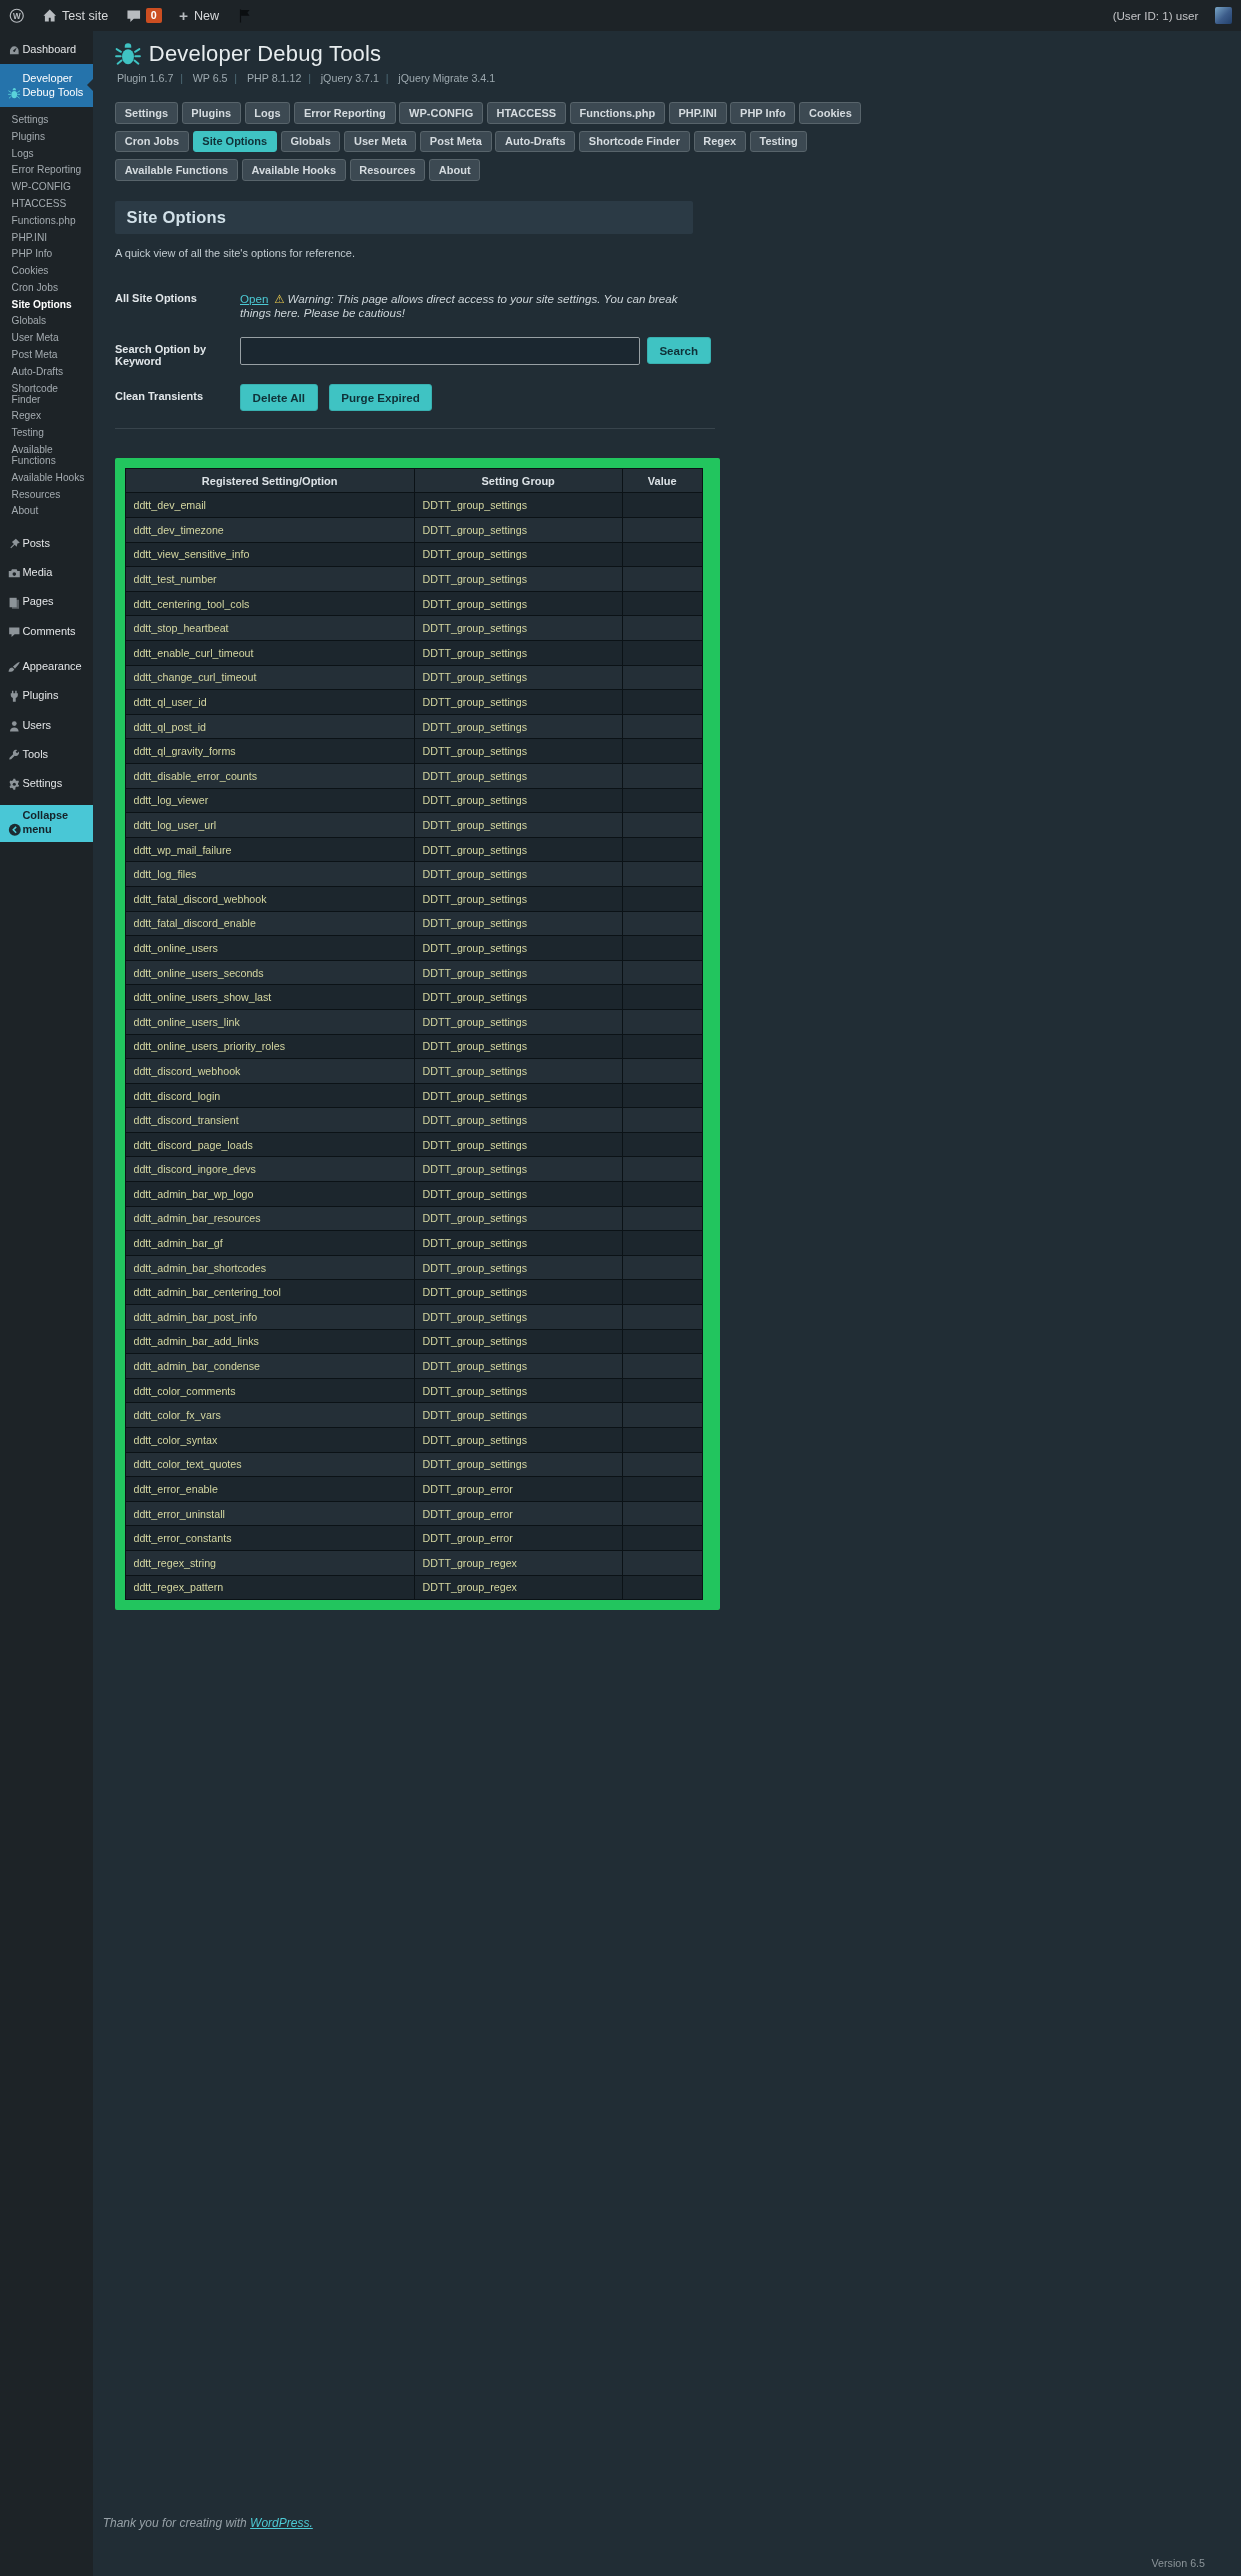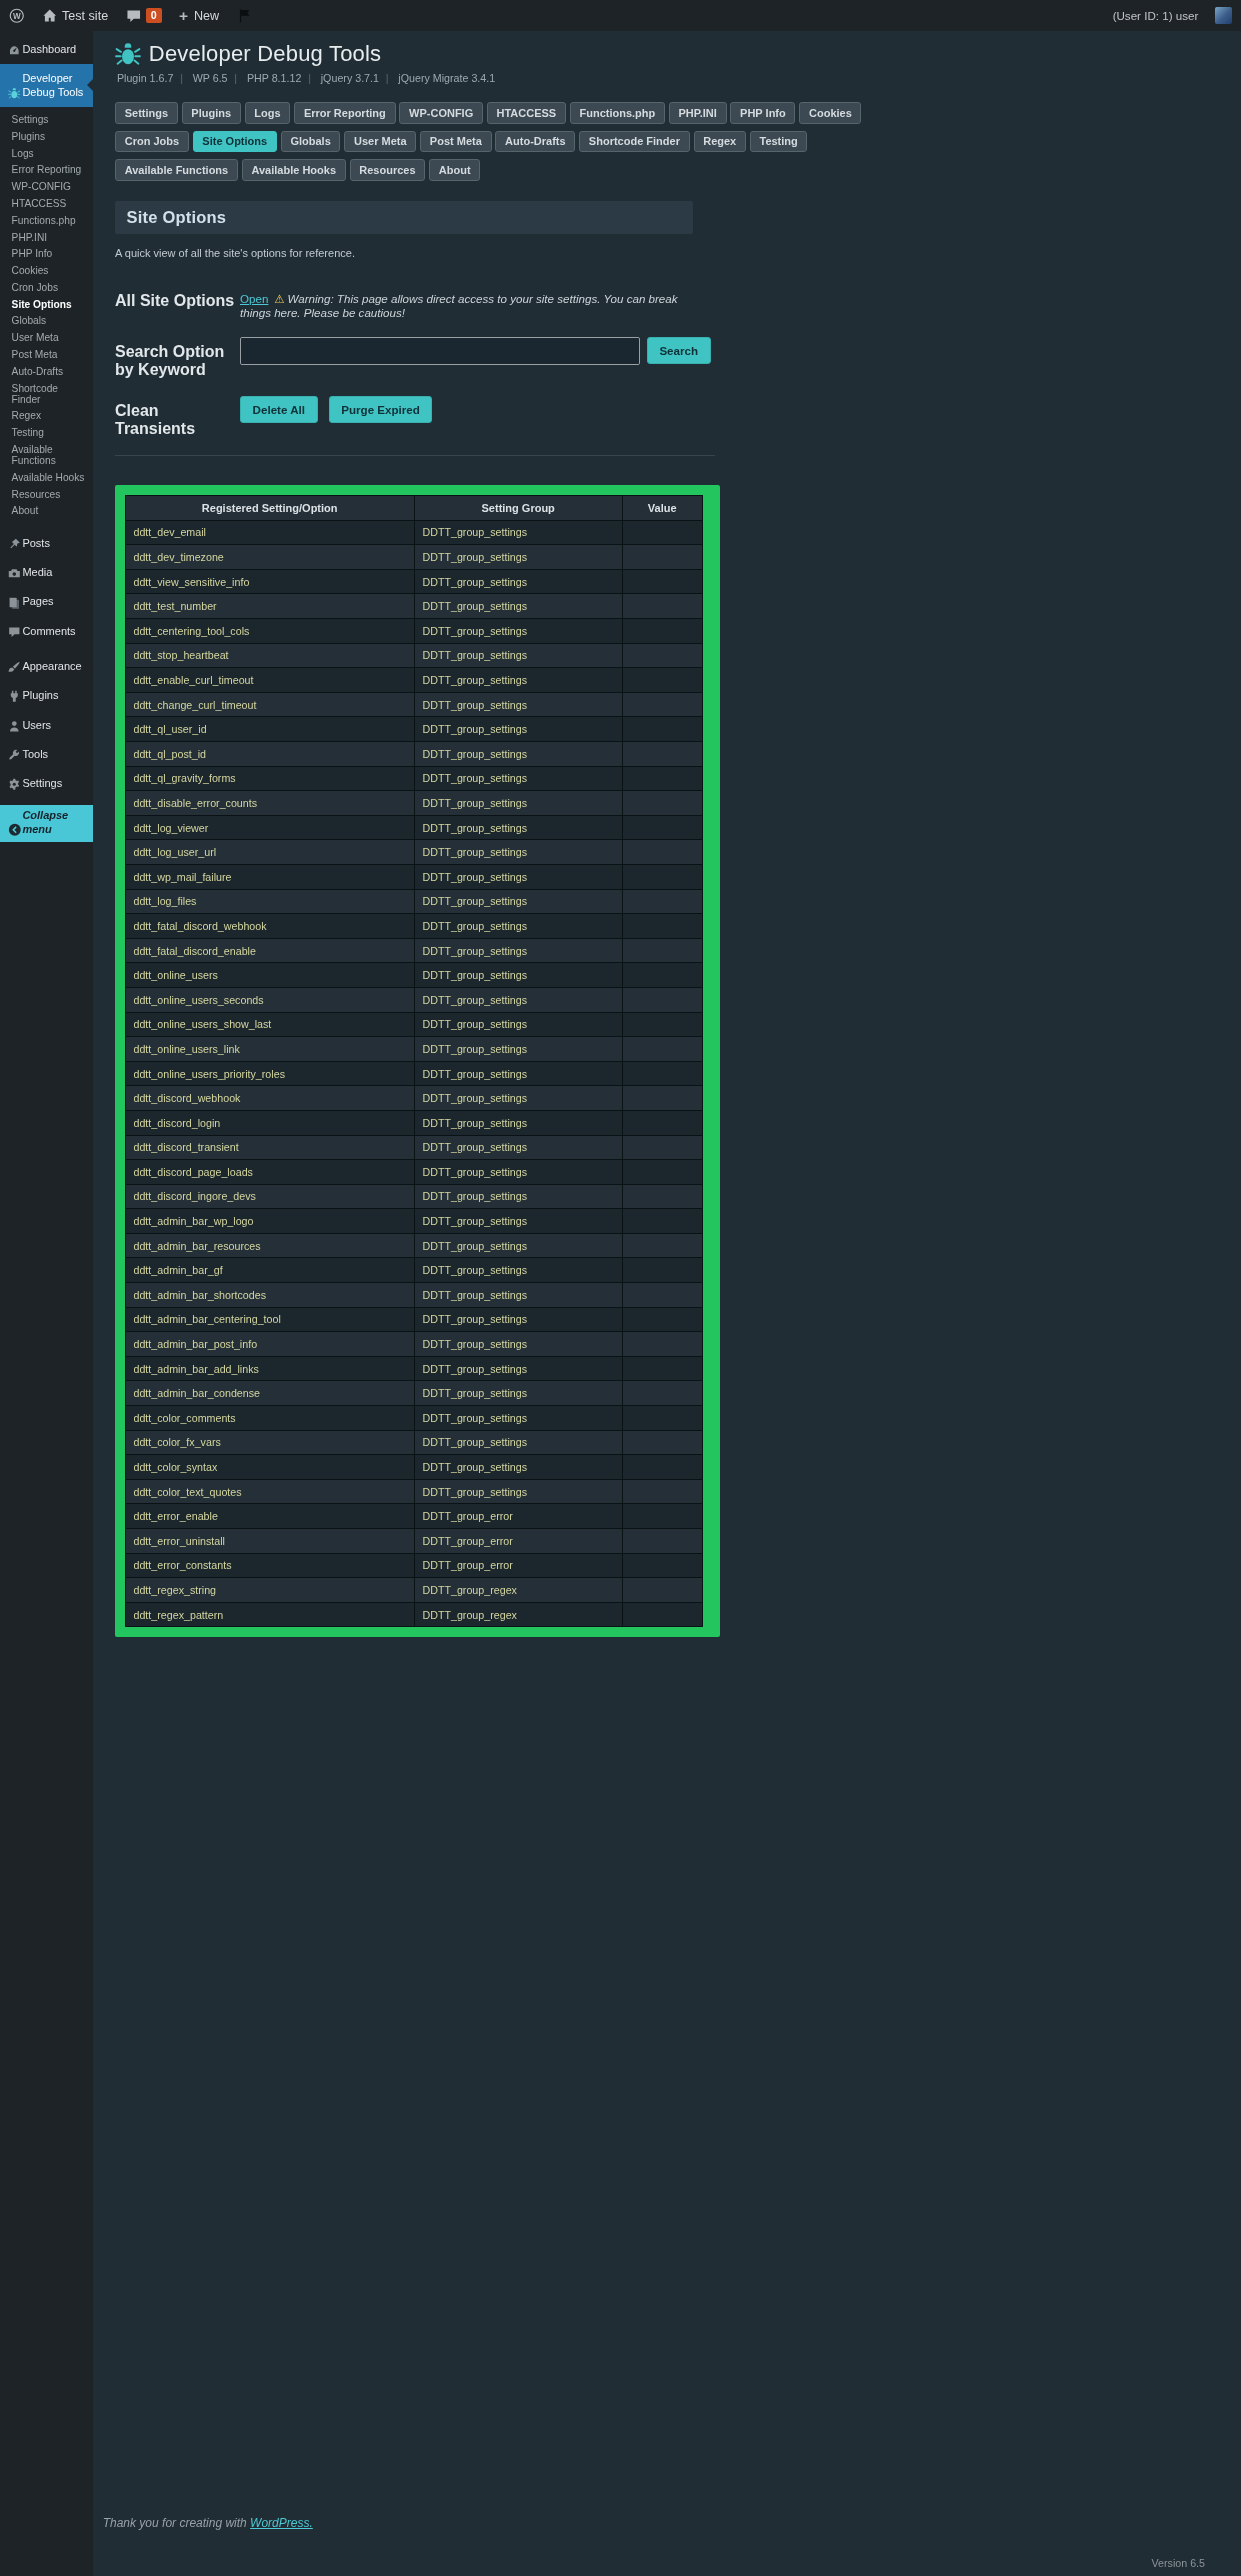--- a/index.html
+++ b/index.html
@@ -42,21 +42,21 @@
   .ddt-item { background: #2573ab; color: #fff; position: relative; }
   .ddt-item .mi { color: #5ad2da; }
   .ddt-item::after {
     content: ""; position: absolute; right: 0; top: 50%; margin-top: -6.8px;
     border: 6.8px solid transparent; border-right-color: #212d35;
   }
   .submenu { list-style: none; padding: 3.9px 0 9.7px 0; }
   .submenu-item { padding: 2.9px 5.8px 2.9px 11.6px; color: #a4abb0; font-size: 10.2px; cursor: pointer; }
   .submenu-item.current { color: #ffffff; font-weight: bold; }
   .menu-sep { height: 5.8px; }
-  .collapse-item { background: #49c7d6; color: #15232a; font-weight: bold; padding: 4.9px 5.8px 4.9px 7.8px; margin-top: 5.8px; font-style: italic; }
+  .collapse-item { background: #49c7d6; color: #15232a; font-weight: bold; padding: 4.9px 5.8px 4.9px 7.8px; margin-top: 5.8px; }
   .collapse-item .mi svg { width: 13.6px; height: 13.6px; }
   
   .page { padding: 9.7px 0 0 22px; width: 600px; }
   .hdr { display: flex; align-items: center; gap: 7.8px; }
   .hdr .bug { display: inline-flex; color: #3fc3c3; }
   .hdr .bug svg { width: 26px; height: 26px; fill: currentColor; }
   .page-title { font-size: 22px; font-weight: 500; color: #e7ecee; letter-spacing: 0.2px; }
   .meta { margin: 4.9px 0 0 1.9px; font-size: 10.7px; color: #9da9af; }
   .meta-item:not(:last-child)::after { content: "|"; margin: 0 6.8px; color: #4e6b76; }
   
@@ -68,21 +68,21 @@
     color: #d5dbdf; font-size: 11px; font-weight: bold; cursor: pointer;
   }
   .tab.active { background: #3fc3c3; border-color: #3fc3c3; color: #0f3138; }
   
   .heading-panel { margin-top: 13.6px; background: #2b3a45; padding: 6.8px 11.6px; border-radius: 1.9px; }
   .heading-panel h2 { font-size: 16.5px; font-weight: bold; color: #d2e1e9; letter-spacing: 0.2px; }
   .description { margin-top: 13.6px; font-size: 11px; color: #c2cbd0; }
   
   .form { margin-top: 27px; }
   .frow { display: flex; align-items: flex-start; margin-bottom: 17.5px; }
-  .flabel { flex: 0 0 125px; font-weight: bold; font-size: 16px; color: #e2e7ea; padding-top: 5.8px; }
+  .flabel { flex: 0 0 125px; font-weight: bold; font-size: 11px; color: #e2e7ea; padding-top: 5.8px; }
   .ffield { font-size: 11.6px; color: #cdd5d9; padding-top: 5.8px; }
   .open-link { color: #4cc9d4; text-decoration: underline; cursor: pointer; margin-right: 5.8px; }
   .warn-ic { color: #e3c44c; margin-right: 2.9px; font-style: normal; }
   .warning { font-style: italic; color: #cdd5d9; }
   .search-field { display: flex; align-items: center; padding-top: 0; }
   .search-input {
     width: 400px; height: 28px; background: #1b2730; border: 1px solid #98a0a4;
     border-radius: 1.9px; color: #d8dee1; font-size: 11.6px; padding: 0 7.8px; outline: none;
   }
   .btn {

